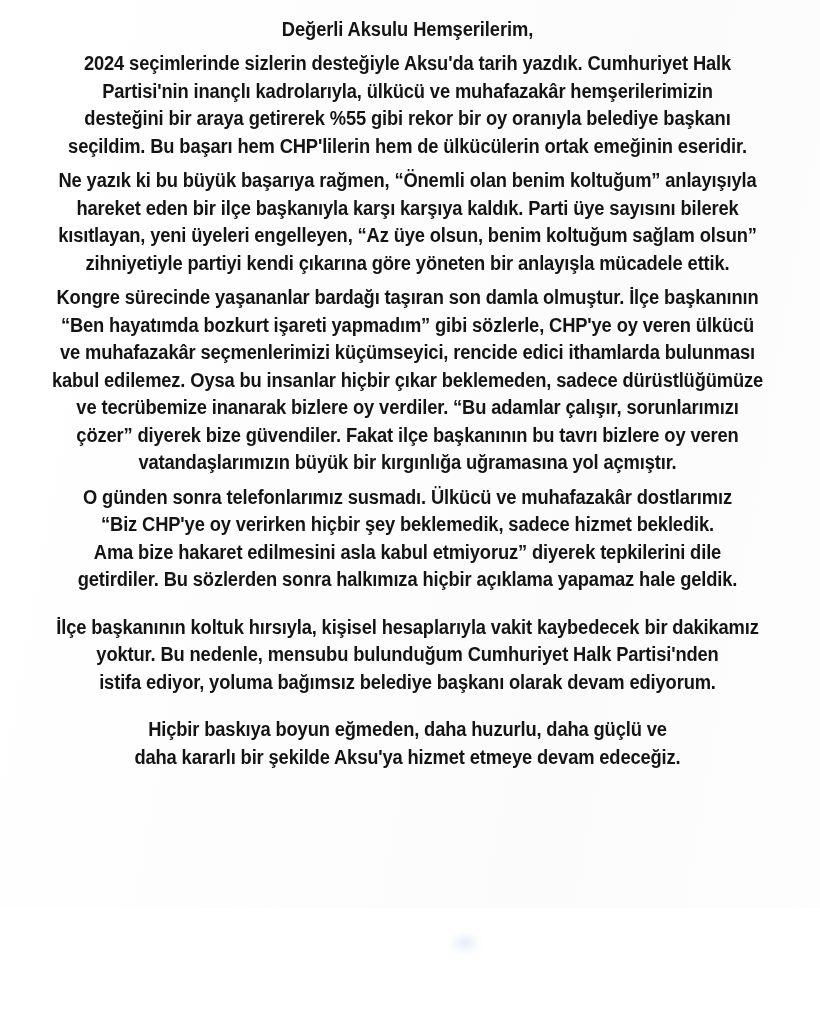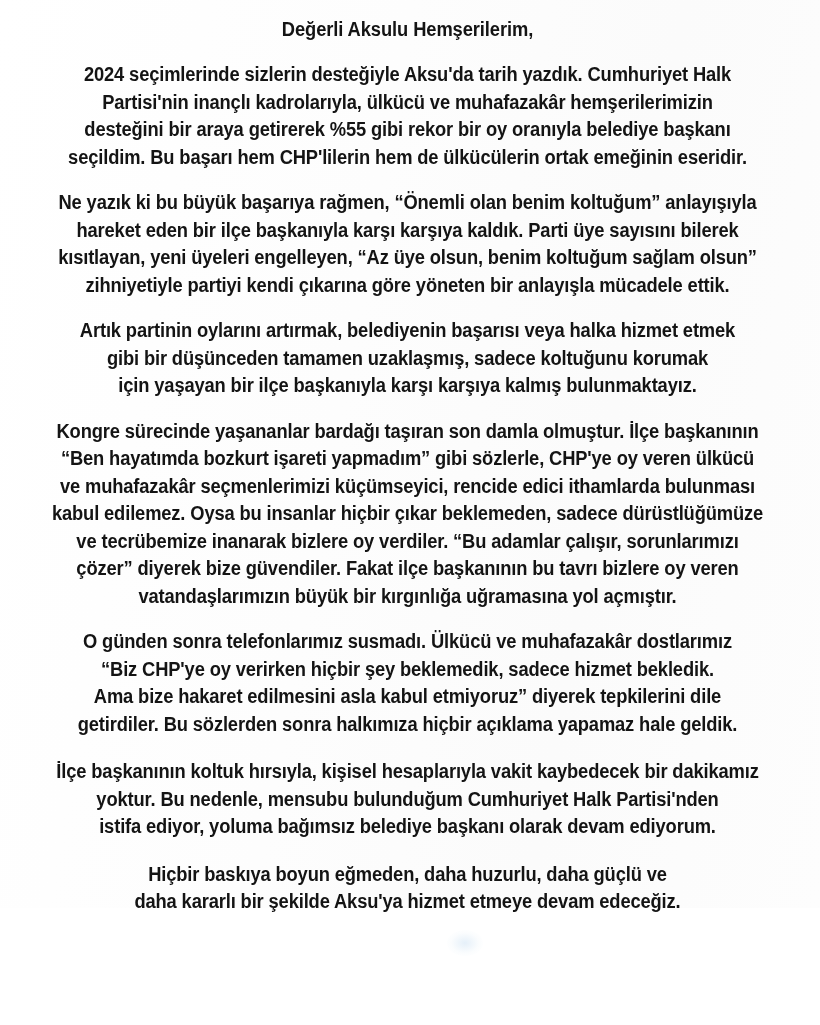--- a/index.html
+++ b/index.html
@@ -60,21 +60,21 @@
     font-weight: 600;
     letter-spacing: -0.15px;
     margin: 0;
     color: #141414;
     transform: scaleX(0.94);
     transform-origin: center top;
     text-wrap: balance;
   }
 
   .paragraph-block {
-    margin-top: 18px;
+    margin-top: 7px;
   }
 
   .paragraph-block.tight {
     margin-top: 20px;
   }
 
   
   .scan-artifact {
     position: absolute;
     left: 447px;
@@ -96,23 +96,20 @@
     <p class="salutation">Değerli Aksulu Hemşerilerim,</p>
 
     <div class="paragraph-block">
       <p class="body-paragraph">2024 seçimlerinde sizlerin desteğiyle Aksu'da tarih yazdık. Cumhuriyet Halk Partisi'nin inançlı kadrolarıyla, ülkücü ve muhafazakâr hemşerilerimizin desteğini bir araya getirerek %55 gibi rekor bir oy oranıyla belediye başkanı seçildim. Bu başarı hem CHP'lilerin hem de ülkücülerin ortak emeğinin eseridir.</p>
     </div>
 
     <div class="paragraph-block">
       <p class="body-paragraph">Ne yazık ki bu büyük başarıya rağmen, “Önemli olan benim koltuğum” anlayışıyla hareket eden bir ilçe başkanıyla karşı karşıya kaldık. Parti üye sayısını bilerek kısıtlayan, yeni üyeleri engelleyen, “Az üye olsun, benim koltuğum sağlam olsun” zihniyetiyle partiyi kendi çıkarına göre yöneten bir anlayışla mücadele ettik.</p>
     </div>
 
-    <div class="paragraph-block">
-      <p class="body-paragraph">Artık partinin oylarını artırmak, belediyenin başarısı veya halka hizmet etmek gibi bir düşünceden tamamen uzaklaşmış, sadece koltuğunu korumak için yaşayan bir ilçe başkanıyla karşı karşıya kalmış bulunmaktayız.</p>
-    </div>
 
     <div class="paragraph-block">
       <p class="body-paragraph">Kongre sürecinde yaşananlar bardağı taşıran son damla olmuştur. İlçe başkanının “Ben hayatımda bozkurt işareti yapmadım” gibi sözlerle, CHP'ye oy veren ülkücü ve muhafazakâr seçmenlerimizi küçümseyici, rencide edici ithamlarda bulunması kabul edilemez. Oysa bu insanlar hiçbir çıkar beklemeden, sadece dürüstlüğümüze ve tecrübemize inanarak bizlere oy verdiler. “Bu adamlar çalışır, sorunlarımızı çözer” diyerek bize güvendiler. Fakat ilçe başkanının bu tavrı bizlere oy veren vatandaşlarımızın büyük bir kırgınlığa uğramasına yol açmıştır.</p>
     </div>
 
     <div class="paragraph-block">
       <p class="body-paragraph">O günden sonra telefonlarımız susmadı. Ülkücü ve muhafazakâr dostlarımız “Biz CHP'ye oy verirken hiçbir şey beklemedik, sadece hizmet bekledik. Ama bize hakaret edilmesini asla kabul etmiyoruz” diyerek tepkilerini dile getirdiler. Bu sözlerden sonra halkımıza hiçbir açıklama yapamaz hale geldik.</p>
     </div>
 
 

